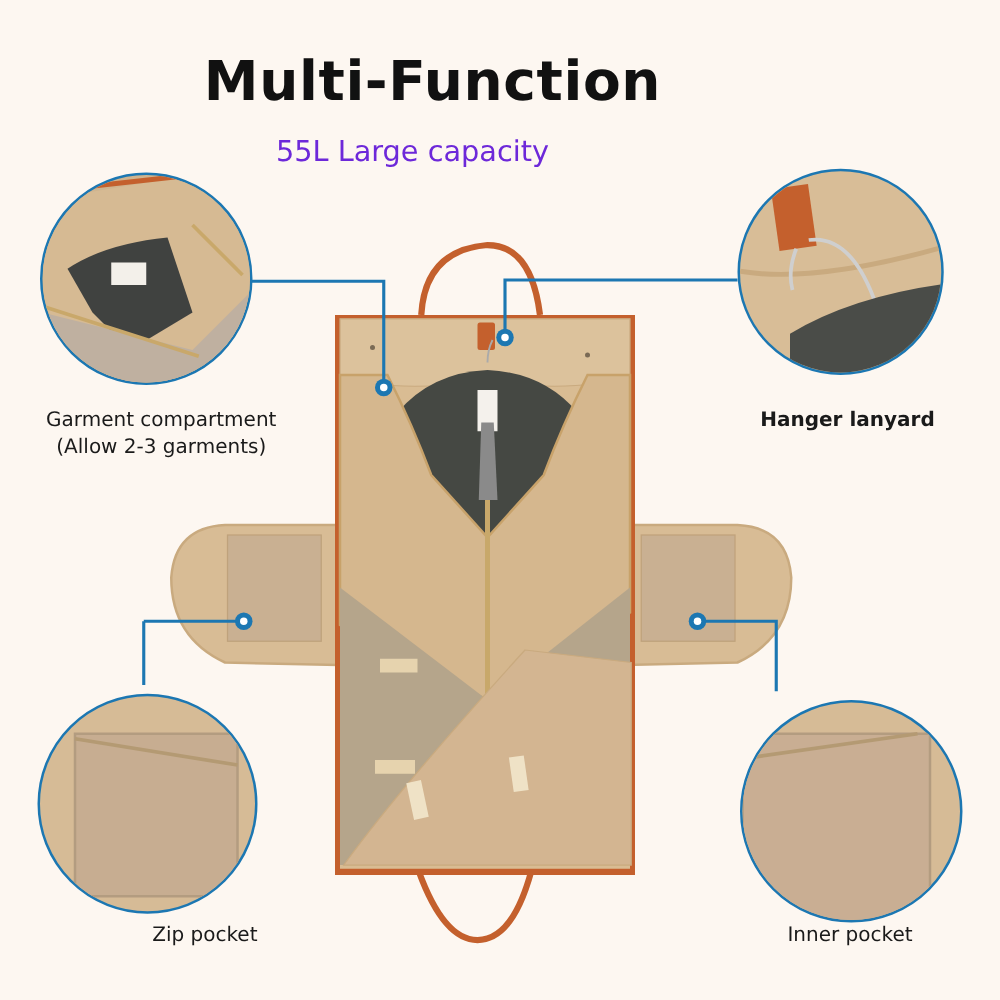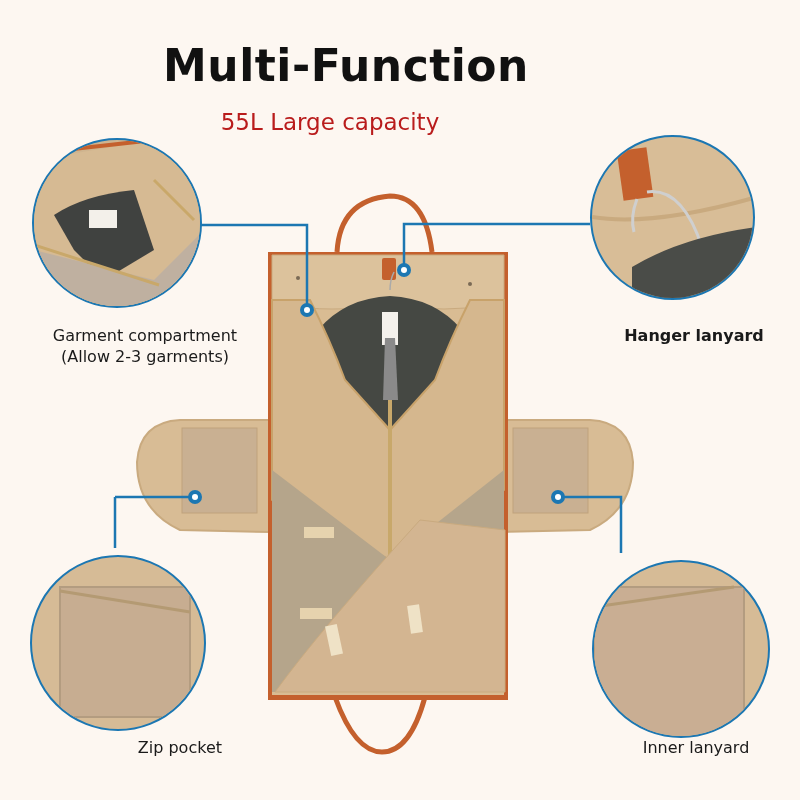--- a/index.html
+++ b/index.html
@@ -1,19 +1,19 @@
 <!DOCTYPE html>
 <html><head>
 <meta charset="utf-8">
 <style>
   html, body { margin:0; padding:0; }
   body { width:800px; height:800px; background:#fdf7f1; position:relative; overflow:hidden; font-family:"DejaVu Sans", sans-serif; color:#111; }
   .title { position:absolute; left:0; width:692px; top:40px; text-align:center; font-size:44px; font-weight:bold; letter-spacing:0.5px; }
-  .subtitle { position:absolute; left:0; width:660px; top:109px; text-align:center; font-size:23px; color:#b91c1c; }
-  .label { position:absolute; font-size:16px; color:#1a1a1a; text-align:center; line-height:21px;margin-left:16px; }
+  .subtitle { position:absolute; left:0; width:660px; top:109px; text-align:center; font-size:23px; color:#6d28d9; }
+  .label { position:absolute; font-size:16px; color:#1a1a1a; text-align:center; line-height:21px; }
   .circle { position:absolute; border-radius:50%; border:2px solid #1c77b2; overflow:hidden; box-sizing:border-box; }
   svg.scene { position:absolute; left:0; top:0; }
 </style>
 </head>
 <body>
 
 <div class="title">Multi-Function</div>
 <div class="subtitle">55L Large capacity</div>
 
 <svg class="scene" width="800" height="800" viewBox="0 0 800 800">
@@ -119,13 +119,13 @@
     <line x1="0" y1="45" x2="140" y2="25" stroke="#b49a73" stroke-width="3"></line>
   </svg>
 </div>
 
 <div class="label" style="left:0; top:325px; width:258px;">
   <div>Garment compartment</div>
   <div>(Allow 2-3 garments)</div>
 </div>
 <div class="label" style="left:578px; top:325px; width:200px;font-weight:bold;">Hanger lanyard</div>
 <div class="label" style="left:30px; top:737px; width:176px;text-align:right;">Zip pocket</div>
-<div class="label" style="left:580px; top:737px; width:200px;">Inner lanyard</div>
+<div class="label" style="left:580px; top:737px; width:200px;">Inner pocket</div>
 
 </body></html>

